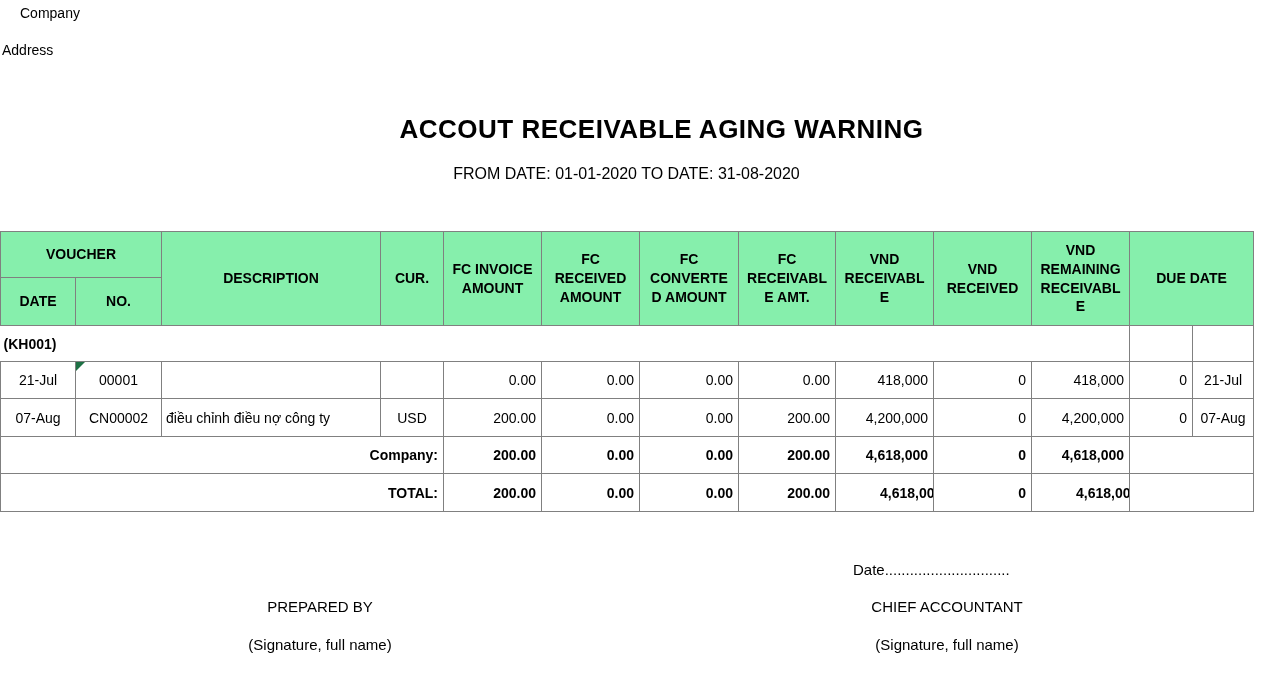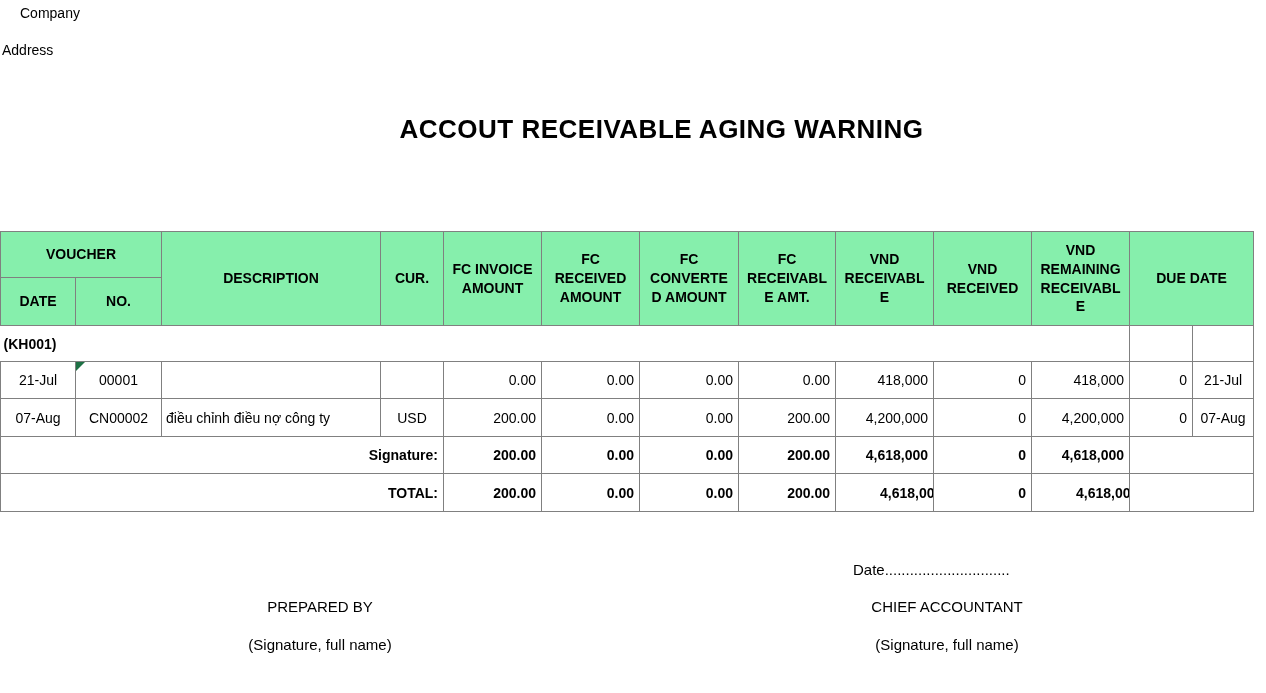--- a/index.html
+++ b/index.html
@@ -45,20 +45,21 @@
 </style>
 </head>
 <body>
 
 <div class="page">
 
   <div class="company">Company</div>
   <div class="address">Address</div>
 
   <div class="title">ACCOUT RECEIVABLE AGING WARNING</div>
+  <div class="subtitle">FROM DATE: 01-01-2020 TO DATE: 31-08-2020</div>
 
   <table class="aging">
     <colgroup>
       <col style="width:75px">
         <col style="width:86px">
         <col style="width:219px">
       <col style="width:63px">
         <col style="width:98px">
         <col style="width:98px">
       <col style="width:99px">
@@ -131,21 +132,21 @@
         <td class="num">0.00</td>
         <td class="num">0.00</td>
         <td class="num">200.00</td>
         <td class="num">4,200,000</td>
         <td class="num">0</td>
         <td class="num">4,200,000</td>
         <td class="num">0</td>
         <td class="ctr">07-Aug</td>
       </tr>
       <tr class="r-sub">
-        <td colspan="4" class="total-label">Signature:</td>
+        <td colspan="4" class="total-label">Company:</td>
         <td class="num">200.00</td>
         <td class="num">0.00</td>
         <td class="num">0.00</td>
         <td class="num">200.00</td>
         <td class="num">4,618,000</td>
         <td class="num">0</td>
         <td class="num">4,618,000</td>
         <td colspan="2"></td>
       </tr>
       <tr class="r-tot">

